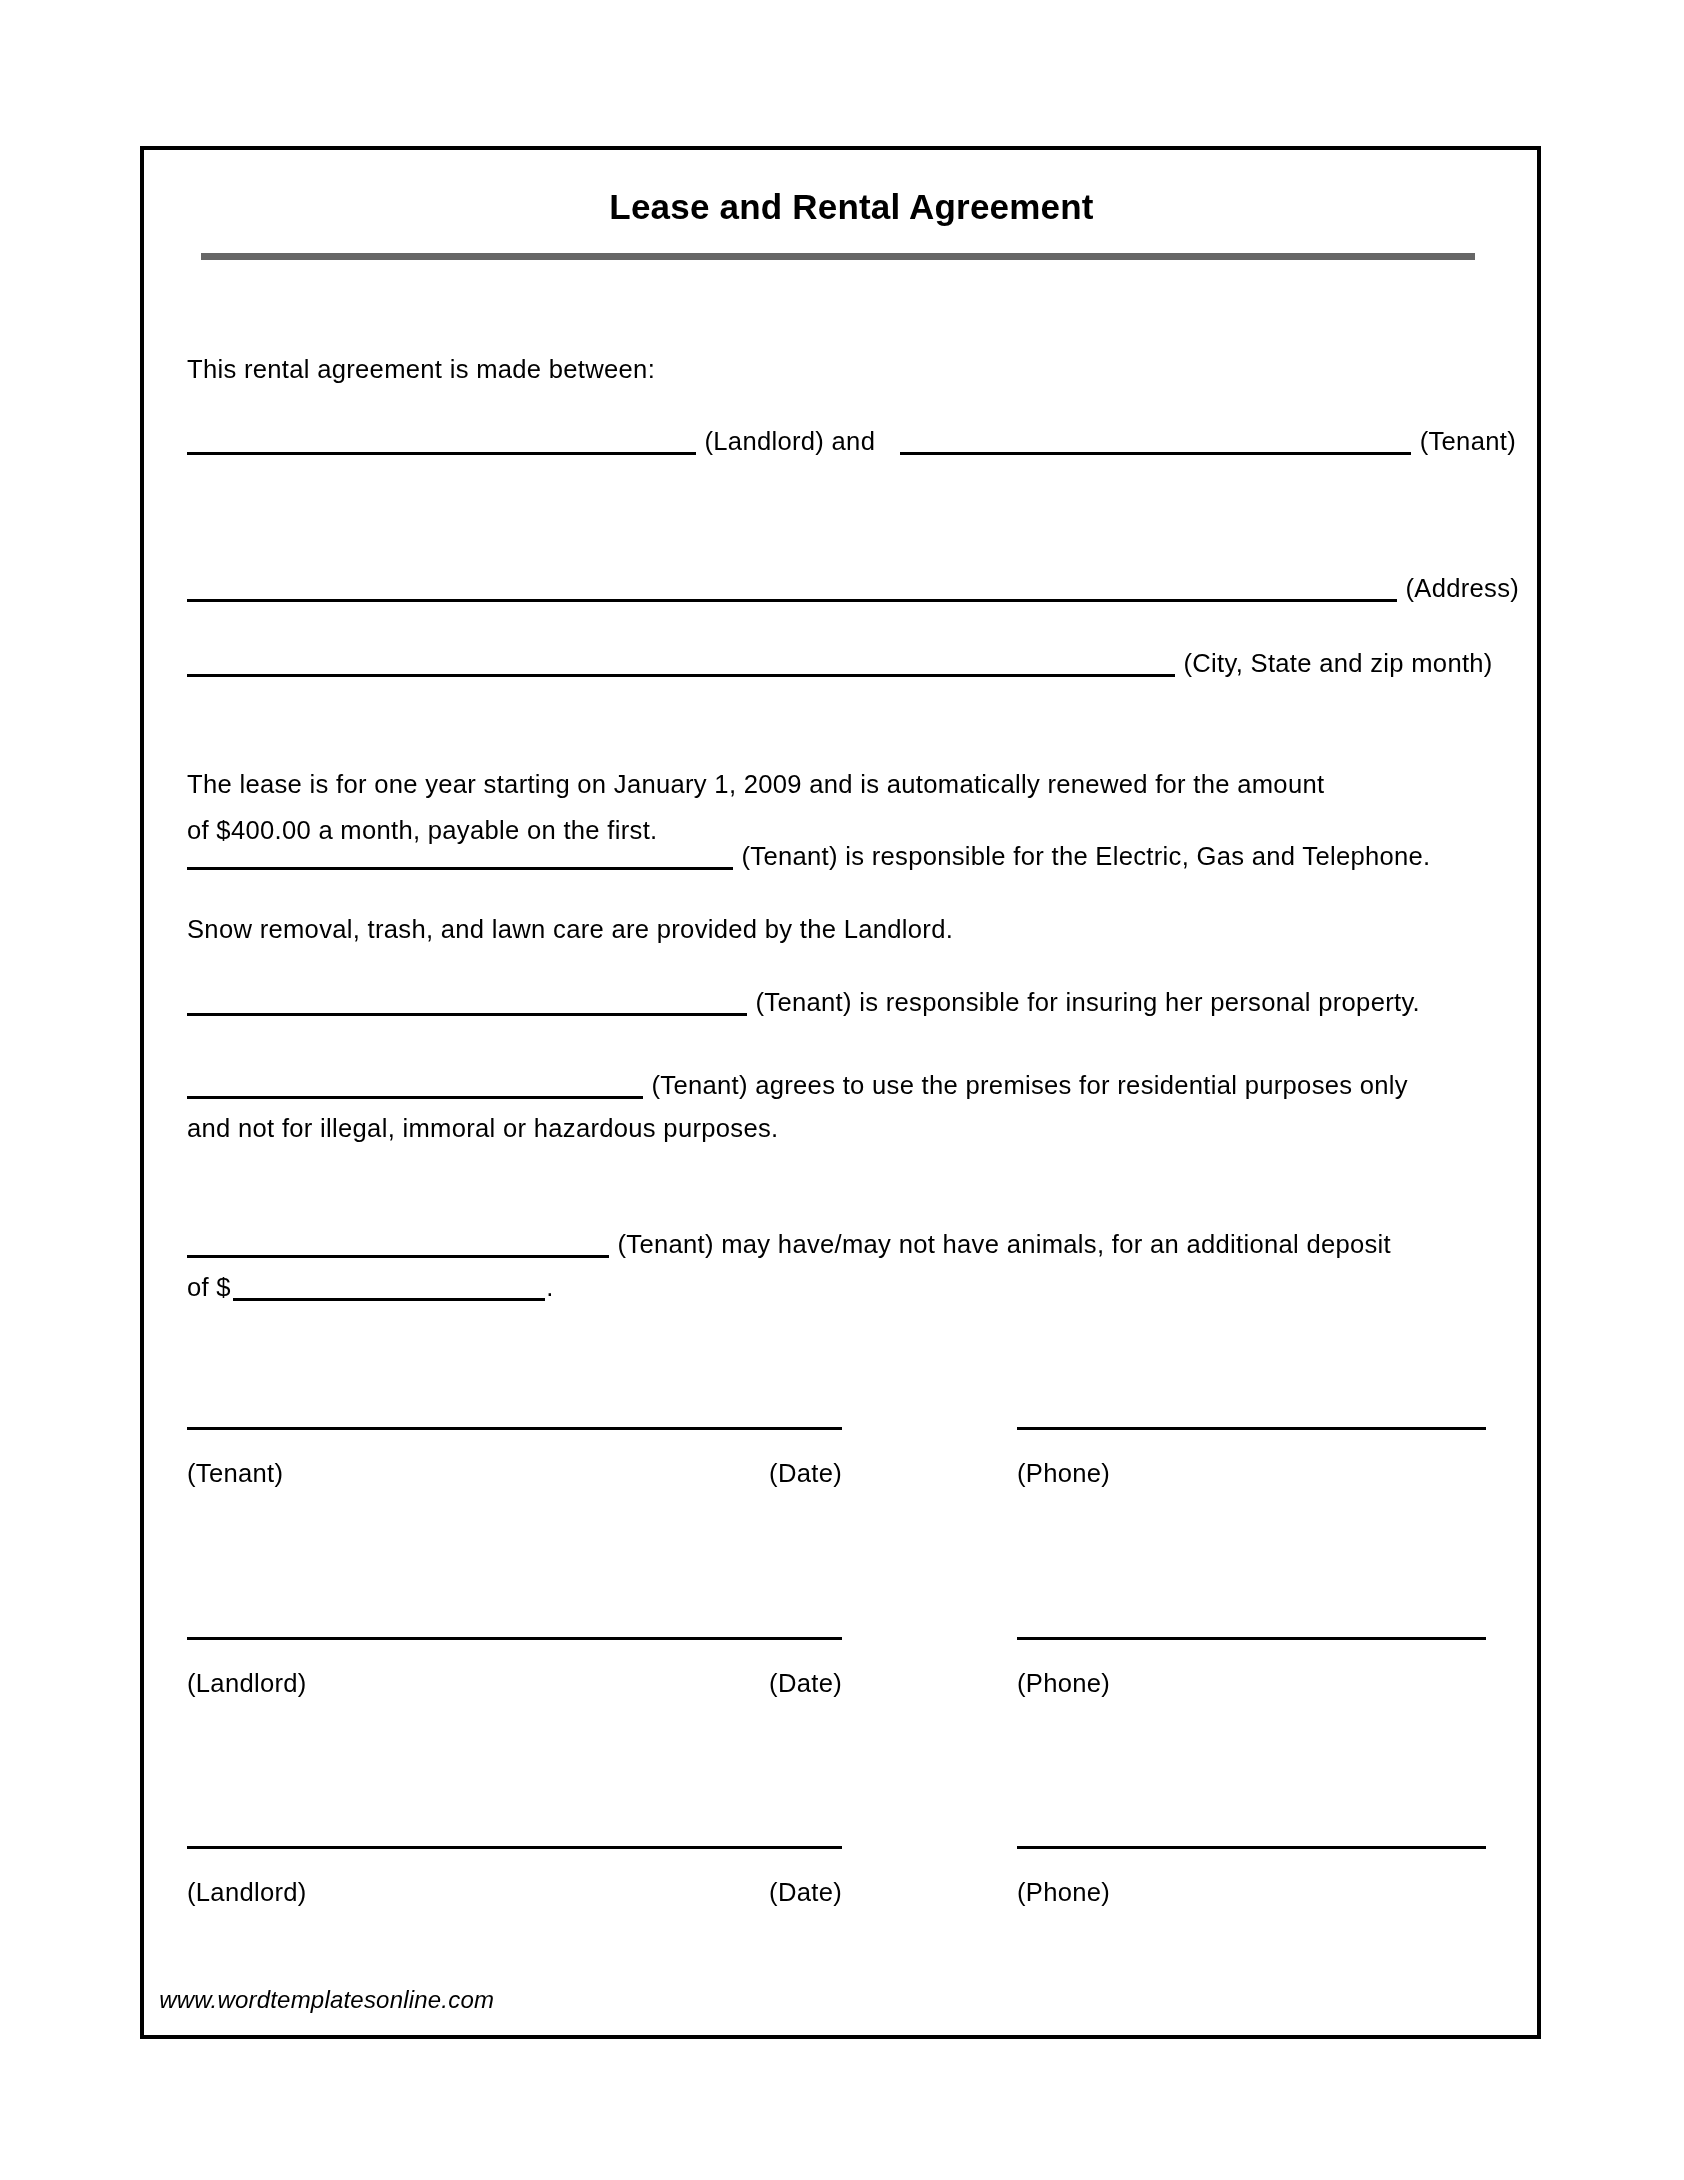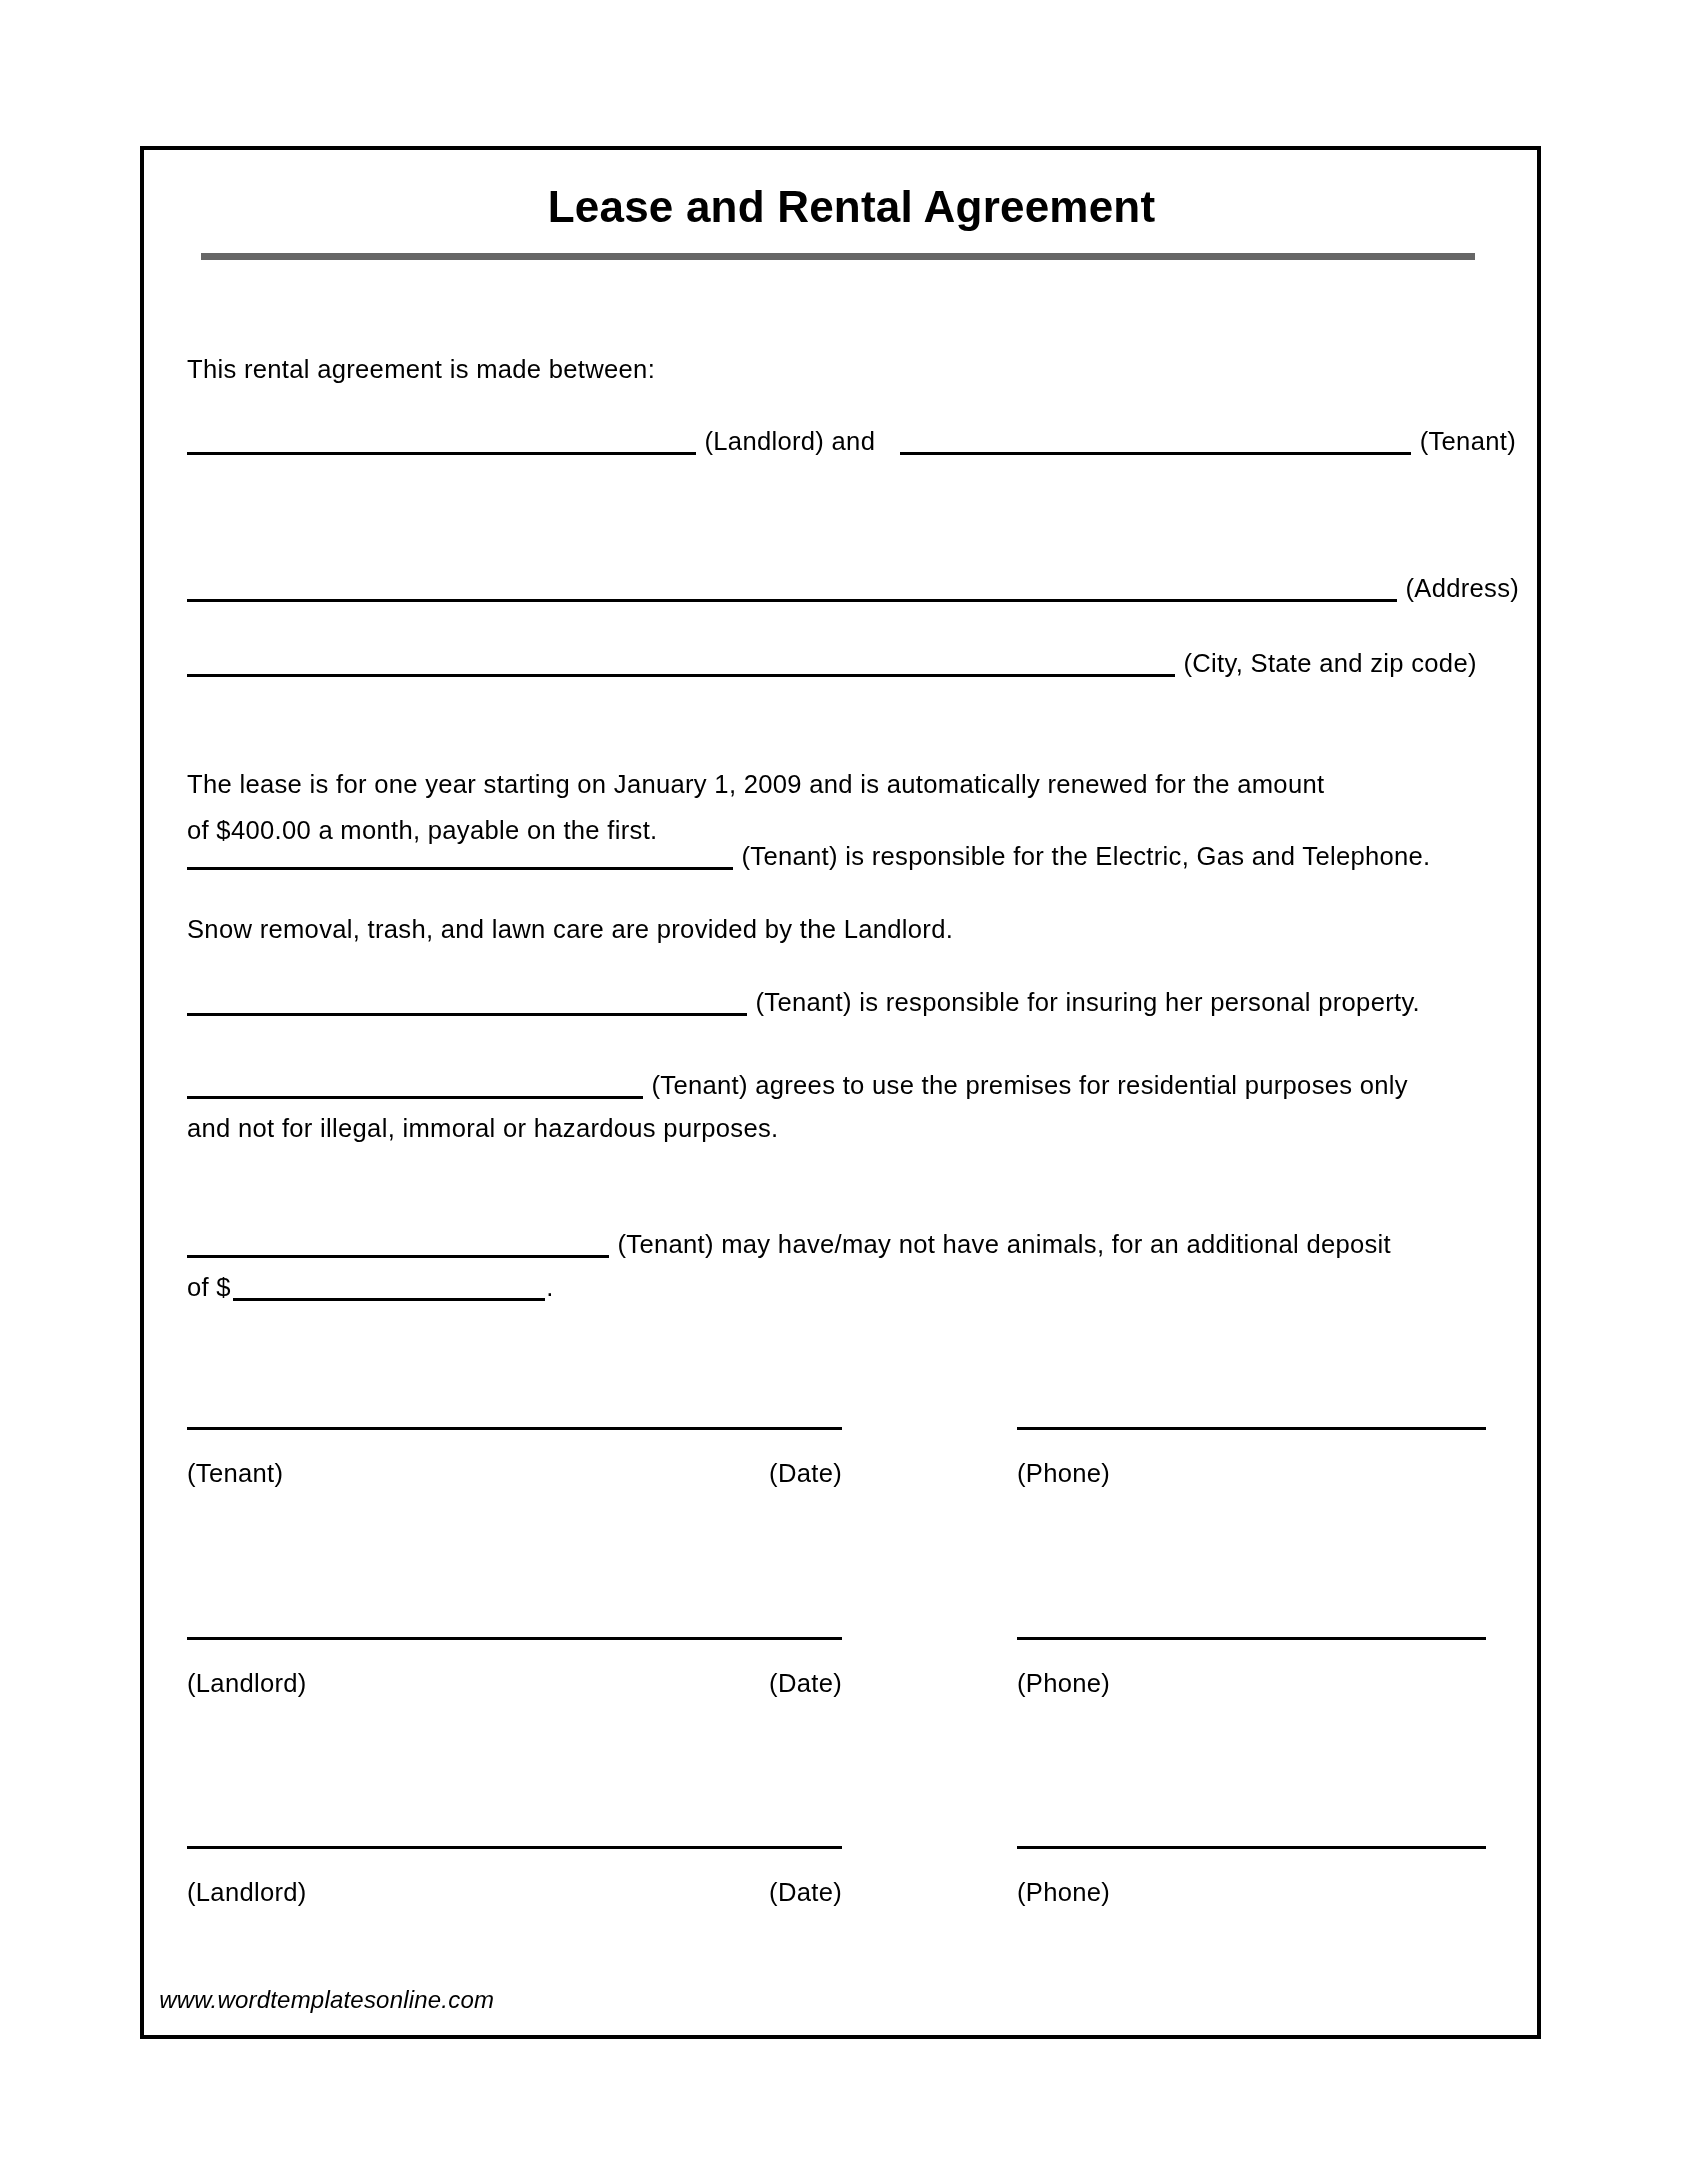--- a/index.html
+++ b/index.html
@@ -20,21 +20,21 @@
     box-sizing: border-box;
     border: 4.3px solid #000000;
     background: #ffffff;
   }
   .title {
     position: absolute;
     left: 43px;
     top: 36px;
     width: 1329px;
     text-align: center;
-    font-size: 44px;
+    font-size: 35px;
     font-weight: bold;
     letter-spacing: 0.2px;
     line-height: 41px;
     white-space: nowrap;
   }
   .title-rule {
     position: absolute;
     left: 57px;
     top: 103px;
     width: 1274px;
@@ -141,21 +141,21 @@
     <div class="para p-parties">
       <span class="blank" style="width:509px"></span><span class="label-mid">(Landlord) and</span><span class="blank" style="width:511px"></span><span>(Tenant)</span>
     </div>
 
 
     <div class="para p-address">
       <span class="blank" style="width:1210px"></span><span>(Address)</span>
     </div>
 
     <div class="para p-city">
-      <span class="blank" style="width:988px"></span><span>(City, State and zip code)</span>
+      <span class="blank" style="width:988px"></span><span>(City, State and zip month)</span>
     </div>
 
     <div class="para wrap p-lease">
       <span>The lease is for one year starting on January 1, 2009 and is automatically renewed for the amount
 of $400.00 a month, payable on the first.</span>
     </div>
 
     <div class="para p-utilities">
       <span class="blank" style="width:546px"></span><span>(Tenant) is responsible for the Electric, Gas and Telephone.</span>
     </div>

